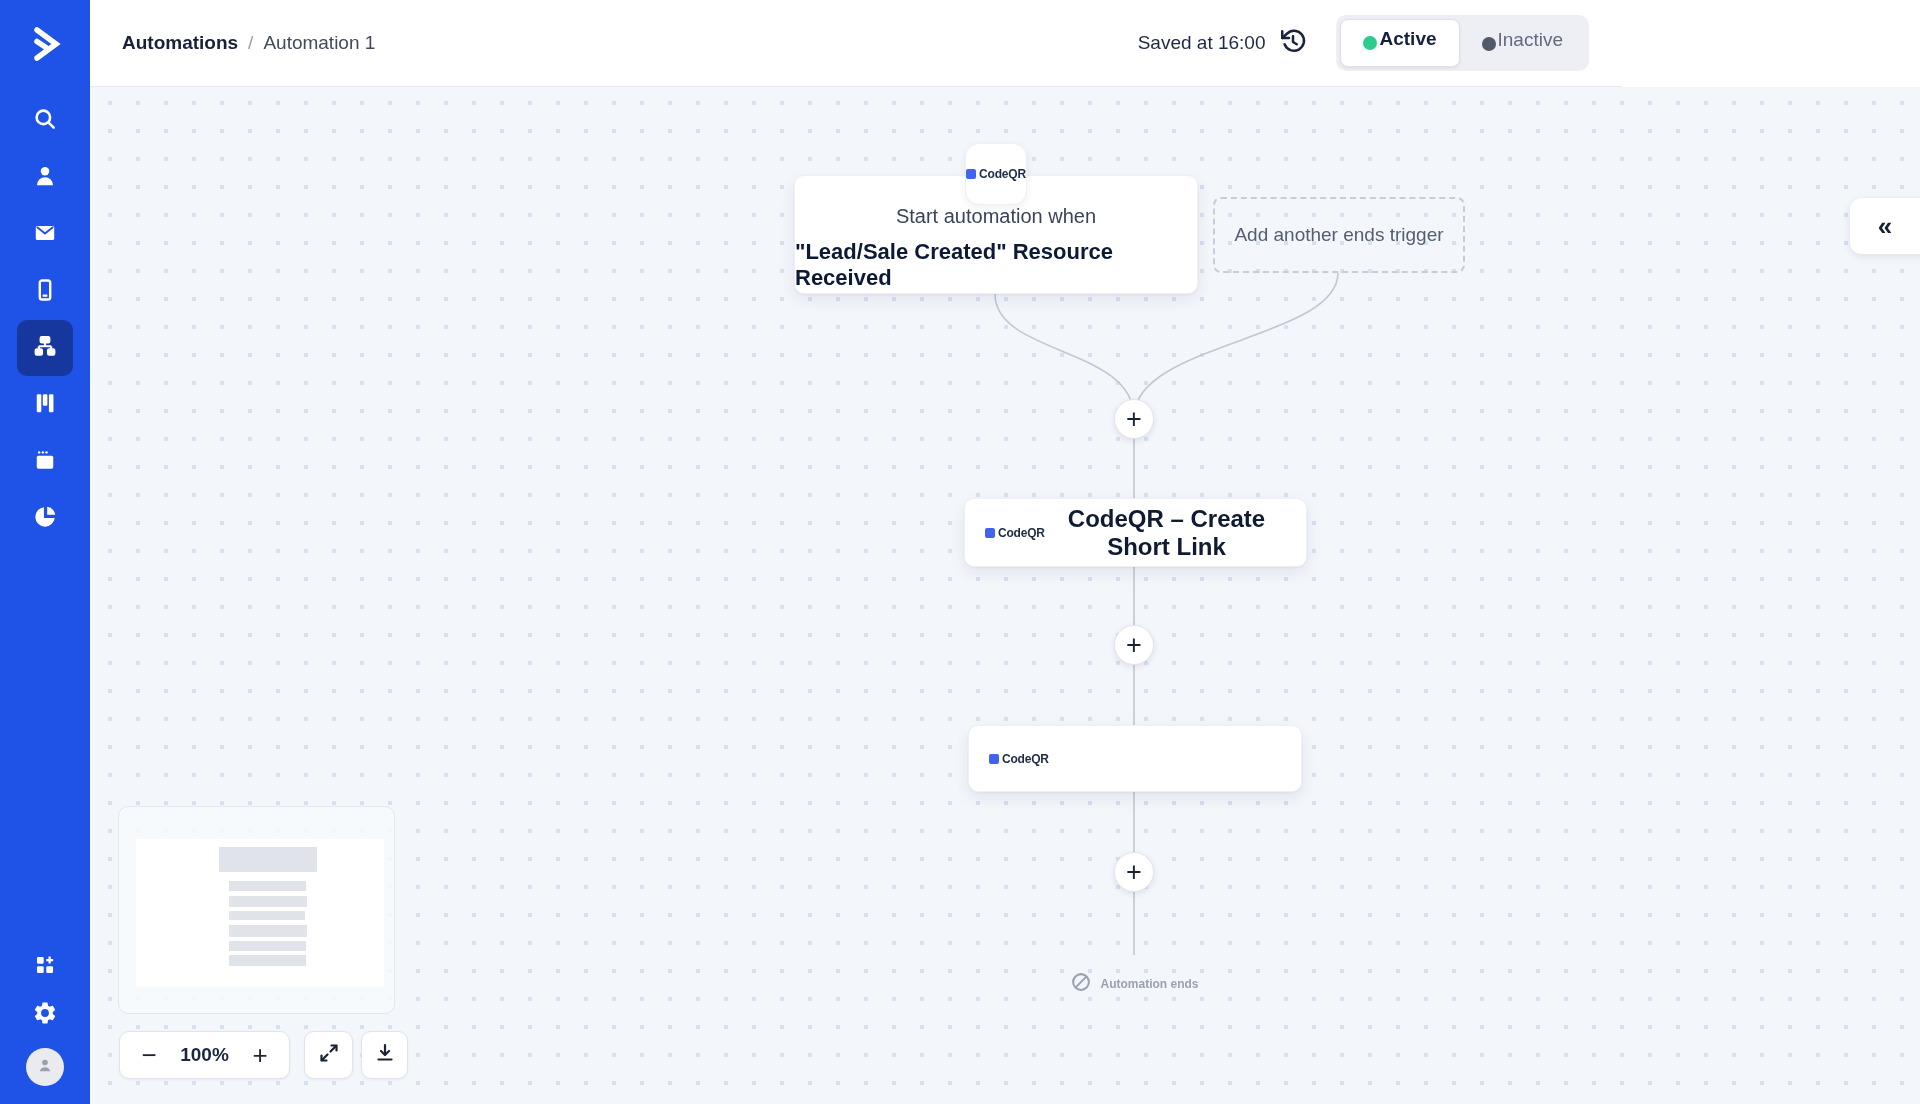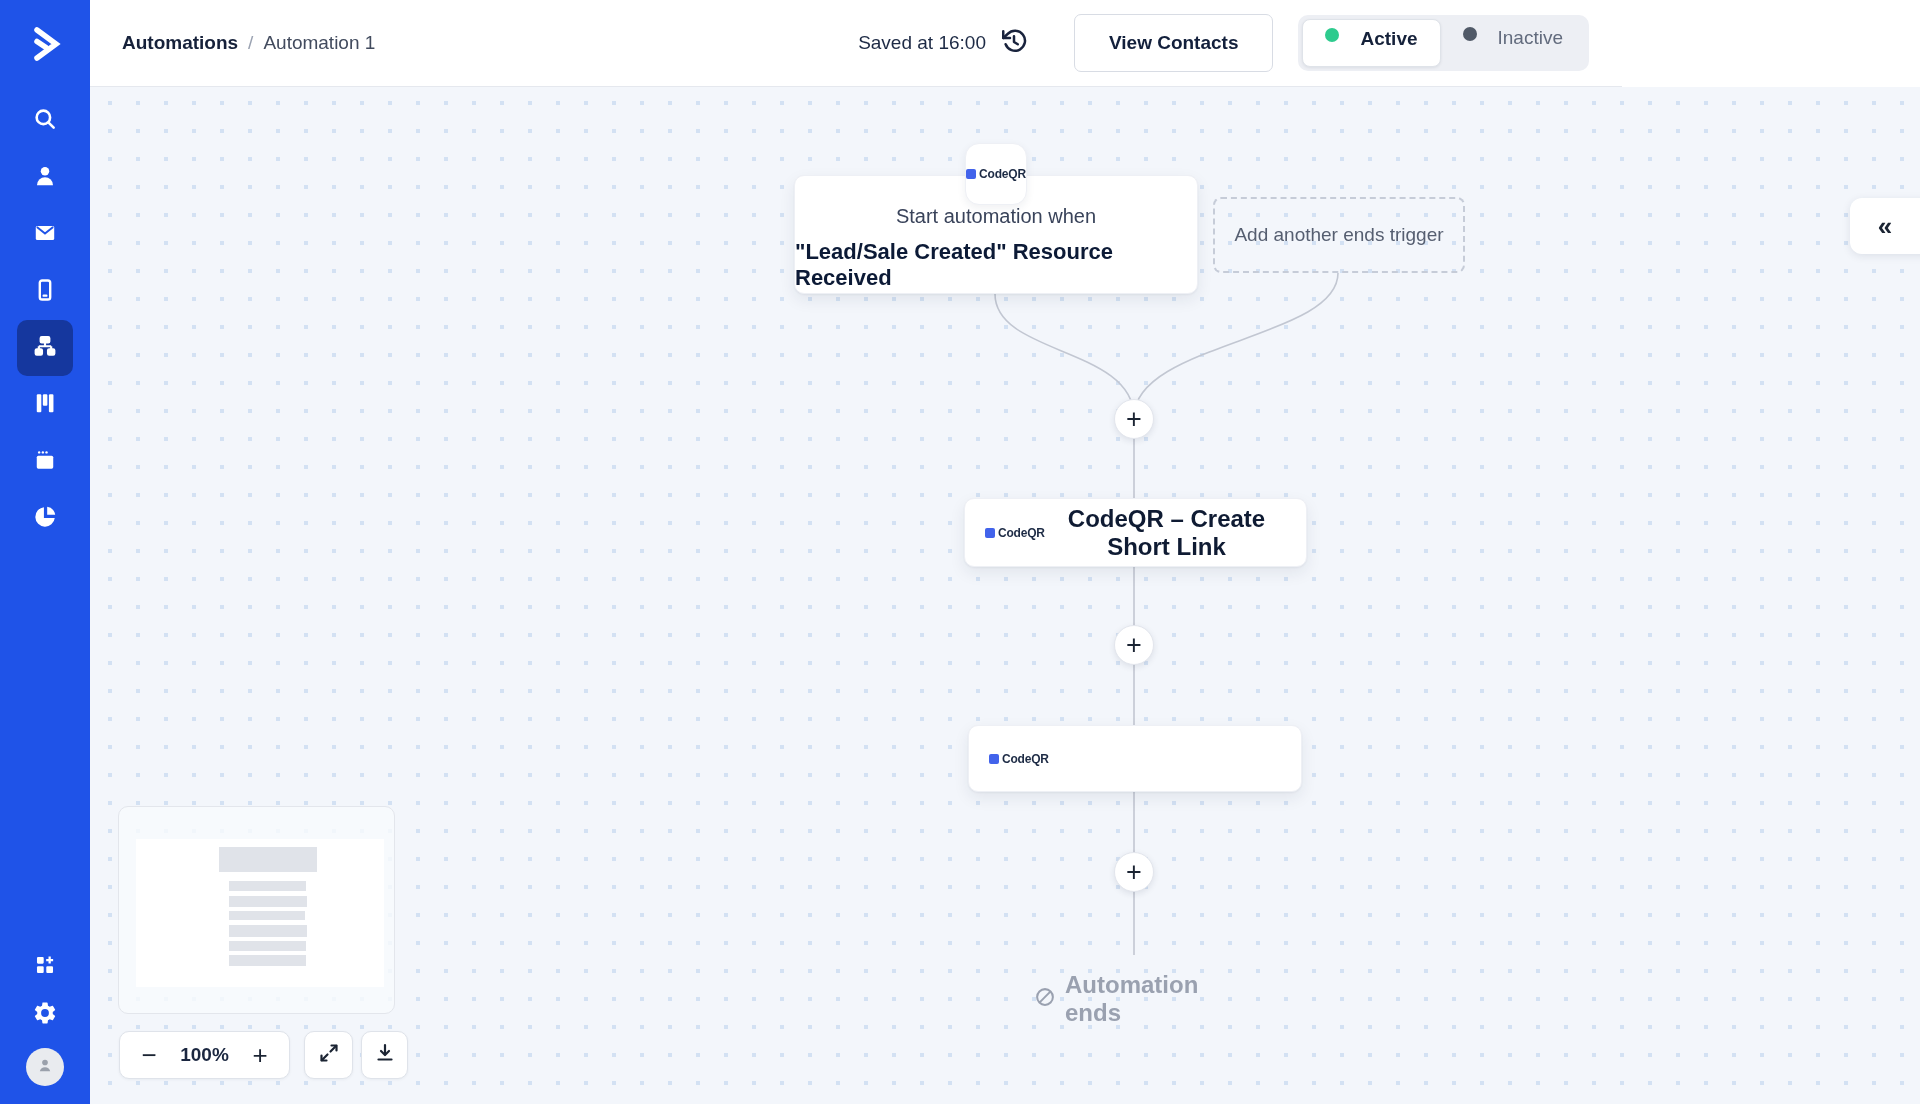--- a/index.html
+++ b/index.html
@@ -28,21 +28,21 @@
   .crumb-current { color:#424b5e; }
   .header-right { margin-left:auto; margin-right:33px; display:flex; align-items:center; }
   .saved { font-size:19px; color:#1d2a45; }
   .history-btn { margin-left:10px; width:36px; height:36px; display:flex; align-items:center;
     justify-content:center; cursor:pointer; }
   .view-contacts { margin-left:42px; height:58px; padding:0 34px; background:#fff;
     border:1px solid #d8dce4; border-radius:7px; font-size:19px; font-weight:700; color:#13203c;
     cursor:pointer; display:flex; align-items:center; }
   .toggle { margin-left:25px; background:#edeff4; border-radius:10px; padding:4px;
     display:flex; align-items:center; height:56px; }
-  .toggle-opt { display:flex; align-items:flex-start; gap:21px; height:48px; padding:8px 22px;
+  .toggle-opt { display:flex; align-items:flex-end; gap:2px; height:48px; padding:16px 22px;
     border-radius:8px; font-size:19px; cursor:pointer; }
   .toggle-opt.on { background:#fff; border:1px solid #dfe3e9; box-shadow:0 1px 3px rgba(15,25,50,.08);
     font-weight:700; color:#15213a; }
   .toggle-opt.off { color:#626b7d; font-weight:500; }
   .dot { width:14px; height:14px; border-radius:50%; }
 
   
   .canvas { position:absolute; left:90px; top:87px; width:1830px; height:1017px;
     background-color:#f3f6fb;
     background-image:radial-gradient(circle, #d3e1f3 2.4px, transparent 2.5px);
@@ -70,21 +70,21 @@
     align-items:center; justify-content:center; font-size:27px; font-weight:500; color:#1b2433;
     z-index:4; cursor:pointer; line-height:1; }
 
   .action-node { display:flex; align-items:center; padding:0 20px; }
   .action-logo { display:flex; align-items:center; gap:3px; flex:0 0 72px; }
   .action-title { flex:1; text-align:center; font-size:24px; font-weight:700; color:#0f1b33;
     padding-right:10px; }
 
   .end-row { position:absolute; left:944px; top:884px; width:200px; display:flex;
     align-items:center; justify-content:center; gap:9px; z-index:3; }
-  .end-text { font-size:24px; font-weight:700; color:#9aa1b0; }
+  .end-text { font-size:12px; font-weight:700; color:#9aa1b0; }
 
   
   .minimap { position:absolute; left:28px; top:719px; width:277px; height:208px;
     background:rgba(248,250,253,.82); border:1px solid #e3e6ec; border-radius:10px; z-index:5; cursor:pointer; }
   .mini-white { position:absolute; left:17px; top:32px; width:248px; height:148px; background:#fff; }
   .bar { position:absolute; background:#e0e3e9; }
   .ctrl { position:absolute; background:#fff; border:1px solid #dfe3ea; border-radius:10px;
     box-shadow:0 1px 3px rgba(25,38,66,.05); z-index:5; display:flex; align-items:center;
     justify-content:center; }
   .zoom-pill { left:29px; top:944px; width:171px; height:48px; justify-content:space-between;
@@ -209,21 +209,20 @@
   <div class="header-right">
     <span class="saved">Saved at 16:00</span>
     <span class="history-btn">
       <span>
         <svg width="30" height="30" viewBox="0 0 24 24" fill="none" stroke="#19233d" stroke-width="2" stroke-linecap="round" stroke-linejoin="round">
           <polyline points="3.4 4.2 3.4 9.6 8.8 9.6"></polyline>
           <path d="M5.3 14.6 a8 8 0 1 0 1.8-8.4 L3.4 9.6"></path>
           <path d="M12 8.2 v4.6 l3 1.8"></path>
         </svg></span>
     </span>
-    <button class="view-contacts">View Contacts</button>
     <div class="toggle">
       <div class="toggle-opt on">
         <span class="dot" style="background:#2ecb8e;"></span>
         <span>Active</span>
       </div>
       <div class="toggle-opt off">
         <span class="dot" style="background:#515a68;"></span>
         <span>Inactive</span>
       </div>
     </div>

